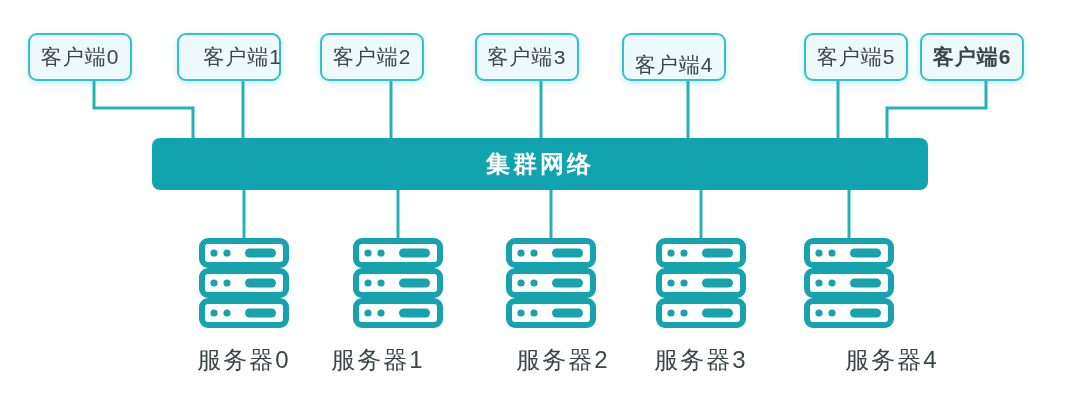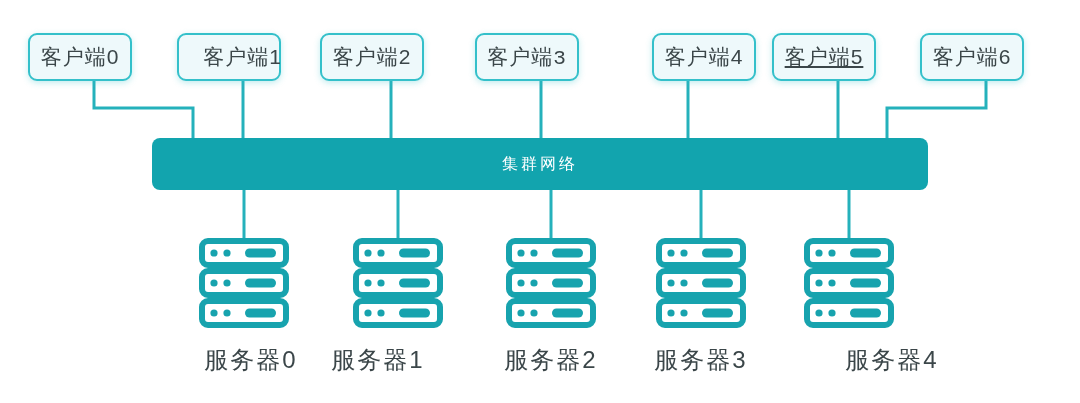--- a/index.html
+++ b/index.html
@@ -34,22 +34,23 @@
     letter-spacing:1px;
     white-space:nowrap;
   }
   .bus-bar{
     position:absolute;
     left:152px;top:138px;width:776px;height:52px;
     background:var(--bar);
     border-radius:8px;
     display:flex;align-items:center;justify-content:center;
     color:var(--bar-text);
-    font-size:16px;letter-spacing:3px;
+    font-size:24px;letter-spacing:3px;
     white-space:nowrap;
+    font-weight:bold;
   }
   .server-node{position:absolute;top:238px;width:92px;}
   .server-node svg{display:block;color:var(--server-icon);}
   .server-label{
     position:absolute;top:344px;
     transform:translateX(-50%);
     font-size:24px;color:var(--text-dark);
     letter-spacing:2px;
     white-space:nowrap;
   }
@@ -83,27 +84,27 @@
   </div>
       <div class="client-box" style="left: 177px; padding-left: 27px;">
     <span>客户端1</span>
   </div>
       <div class="client-box" style="left: 320px;">
     <span>客户端2</span>
   </div>
       <div class="client-box" style="left: 475px; font-family: Liberation Mono, monospace;">
     <span>客户端3</span>
   </div>
-      <div class="client-box" style="left: 652px;">
+      <div class="client-box" style="left: 622px; align-items: flex-end;">
     <span>客户端4</span>
   </div>
-      <div class="client-box" style="left: 772px; text-decoration: underline;">
+      <div class="client-box" style="left: 804px;">
     <span>客户端5</span>
   </div>
-      <div class="client-box" style="left: 920px;">
+      <div class="client-box" style="left: 920px; font-weight: bold;">
     <span>客户端6</span>
   </div>
     </div>
   <div id="servers-layer">
       <div>
     <div class="server-node" style="left: 198px;">
       <svg width="92" height="90" viewBox="0 0 92 90">
         <g stroke="currentColor" stroke-width="6" fill="none">
           <rect x="4" y="3" width="84" height="24" rx="6"></rect>
           <rect x="4" y="33" width="84" height="24" rx="6"></rect>
@@ -115,21 +116,21 @@
           <rect x="47" y="10.5" width="31" height="9" rx="4.5"></rect>
           <circle cx="16" cy="45" r="3.6"></circle>
               <circle cx="29" cy="45" r="3.6"></circle>
           <rect x="47" y="40.5" width="31" height="9" rx="4.5"></rect>
           <circle cx="16" cy="75" r="3.6"></circle>
               <circle cx="29" cy="75" r="3.6"></circle>
           <rect x="47" y="70.5" width="31" height="9" rx="4.5"></rect>
         </g>
       </svg>
     </div>
-    <div class="server-label" style="left: 244px; margin-left: 7px;">服务器0</div>
+    <div class="server-label" style="left: 244px;">服务器0</div>
   </div>
       <div>
     <div class="server-node" style="left: 352px;">
       <svg width="92" height="90" viewBox="0 0 92 90">
         <g stroke="currentColor" stroke-width="6" fill="none">
           <rect x="4" y="3" width="84" height="24" rx="6"></rect>
           <rect x="4" y="33" width="84" height="24" rx="6"></rect>
           <rect x="4" y="63" width="84" height="24" rx="6"></rect>
         </g>
         <g fill="currentColor" stroke="none">
@@ -161,21 +162,21 @@
           <rect x="47" y="10.5" width="31" height="9" rx="4.5"></rect>
           <circle cx="16" cy="45" r="3.6"></circle>
               <circle cx="29" cy="45" r="3.6"></circle>
           <rect x="47" y="40.5" width="31" height="9" rx="4.5"></rect>
           <circle cx="16" cy="75" r="3.6"></circle>
               <circle cx="29" cy="75" r="3.6"></circle>
           <rect x="47" y="70.5" width="31" height="9" rx="4.5"></rect>
         </g>
       </svg>
     </div>
-    <div class="server-label" style="left: 551px;">服务器2</div>
+    <div class="server-label" style="left: 563px;">服务器2</div>
   </div>
       <div>
     <div class="server-node" style="left: 655px;">
       <svg width="92" height="90" viewBox="0 0 92 90">
         <g stroke="currentColor" stroke-width="6" fill="none">
           <rect x="4" y="3" width="84" height="24" rx="6"></rect>
           <rect x="4" y="33" width="84" height="24" rx="6"></rect>
           <rect x="4" y="63" width="84" height="24" rx="6"></rect>
         </g>
         <g fill="currentColor" stroke="none">

